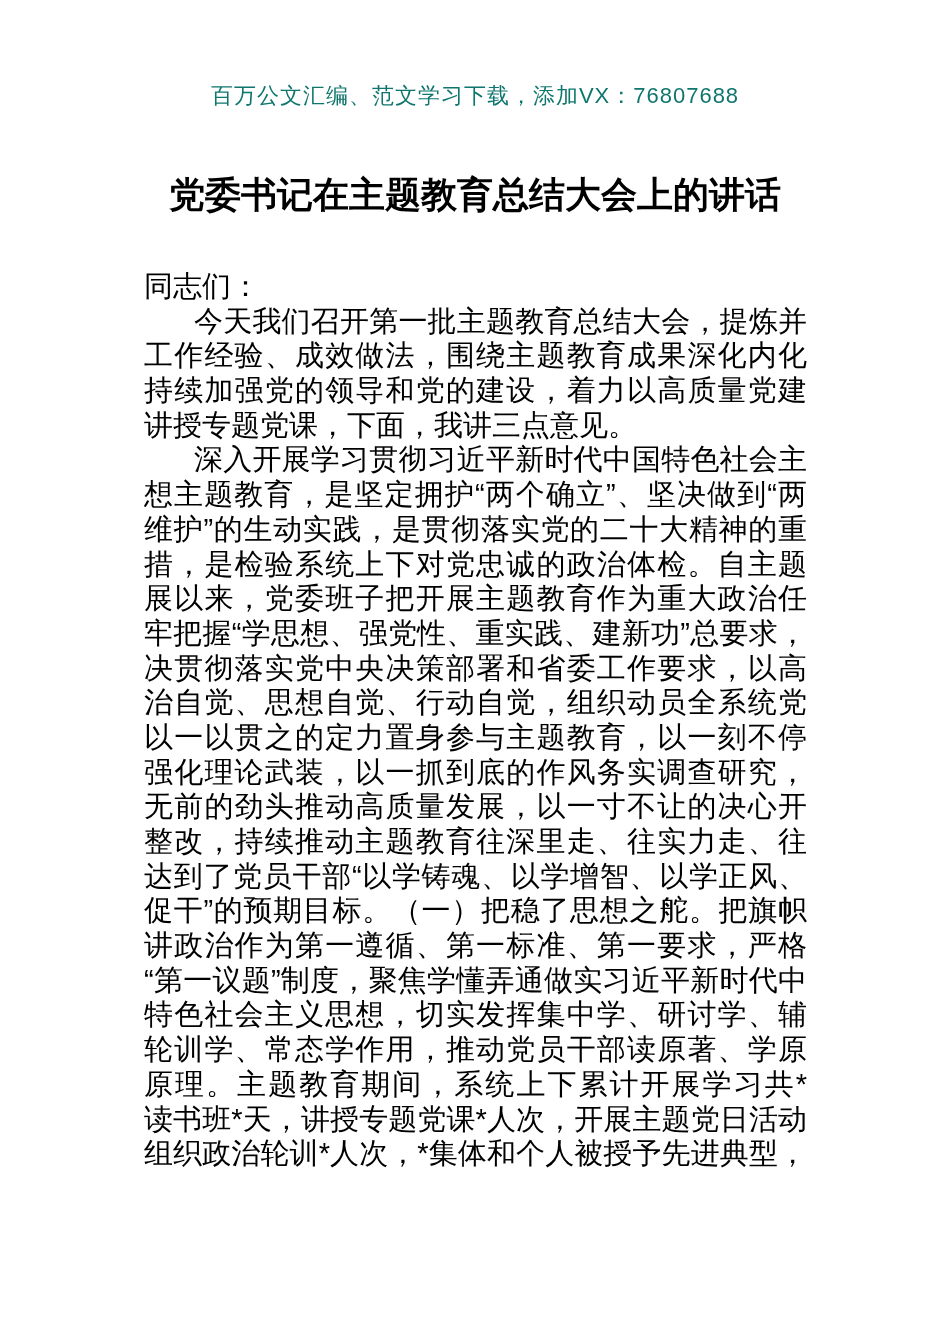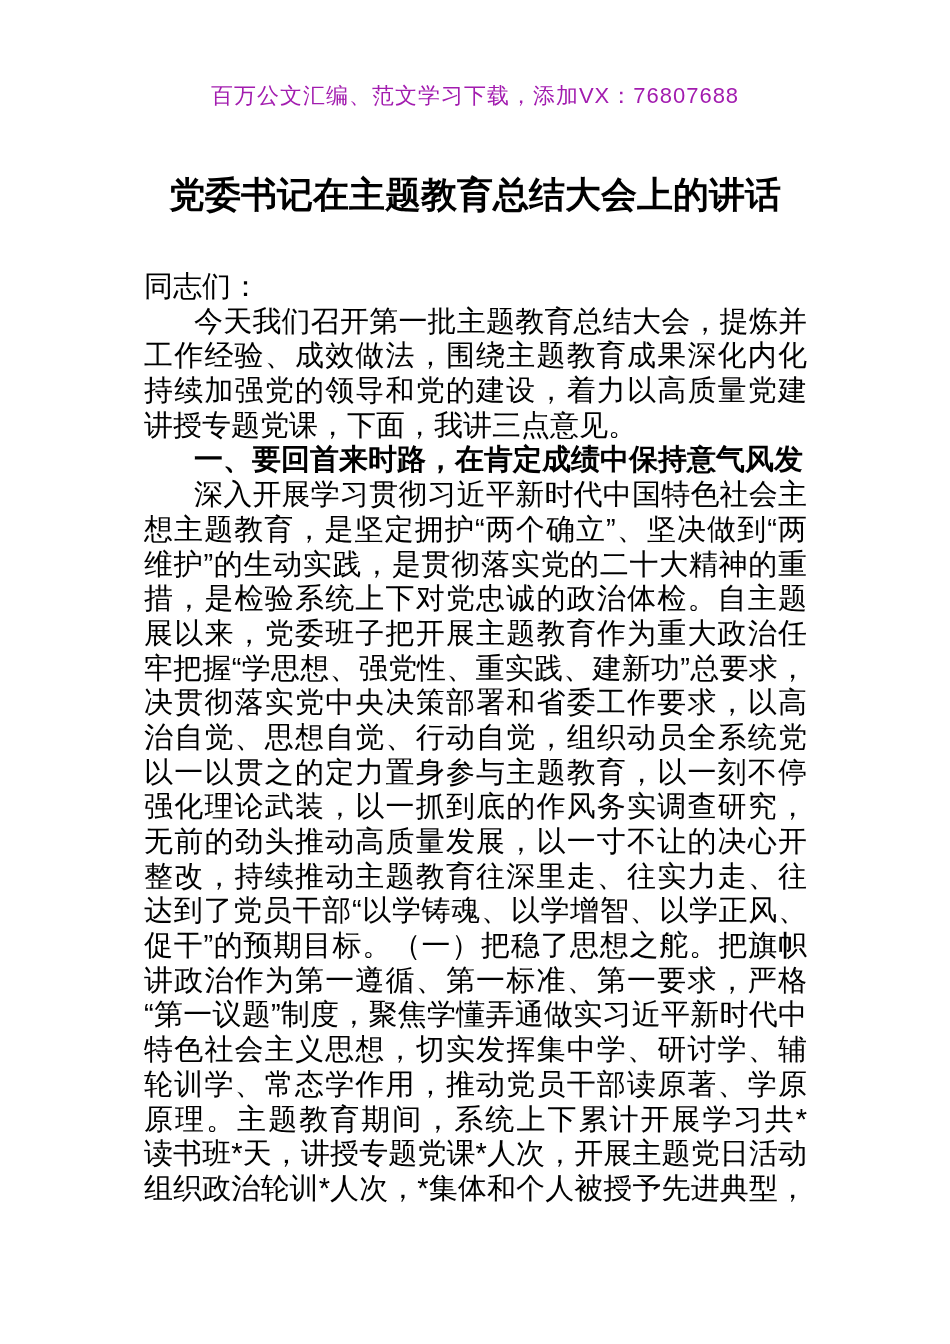--- a/index.html
+++ b/index.html
@@ -62,29 +62,28 @@
     text-indent: 50px;
   }
   .line.bold {
     font-weight: bold;
   }
 </style>
 </head>
 <body>
 
 <div class="page" style="background: rgb(255, 255, 255);">
-  <div class="promo" style="color: #a21caf;">百万公文汇编、范文学习下载，添加VX：76807688</div>
+  <div class="promo" style="color: #0f766e;">百万公文汇编、范文学习下载，添加VX：76807688</div>
   <h1 class="doc-title">党委书记在主题教育总结大会上的讲话</h1>
   <div class="doc-body" style="color: rgb(0, 0, 0);">
       <div class="line">同志们：</div>
       <div class="line indent fill">今天我们召开第一批主题教育总结大会，提炼并巩固</div>
       <div class="line fill">工作经验、成效做法，围绕主题教育成果深化内化转化，</div>
       <div class="line fill">持续加强党的领导和党的建设，着力以高质量党建引领事</div>
       <div class="line">讲授专题党课，下面，我讲三点意见。</div>
-      <div class="line indent bold">一、要回首来时路，在肯定成绩中保持意气风发</div>
       <div class="line indent fill">深入开展学习贯彻习近平新时代中国特色社会主义思</div>
       <div class="line fill">想主题教育，是坚定拥护“两个确立”、坚决做到“两个</div>
       <div class="line fill">维护”的生动实践，是贯彻落实党的二十大精神的重大举</div>
       <div class="line fill">措，是检验系统上下对党忠诚的政治体检。自主题教育开</div>
       <div class="line fill">展以来，党委班子把开展主题教育作为重大政治任务，牢</div>
       <div class="line fill">牢把握“学思想、强党性、重实践、建新功”总要求，坚</div>
       <div class="line fill">决贯彻落实党中央决策部署和省委工作要求，以高度的政</div>
       <div class="line fill">治自觉、思想自觉、行动自觉，组织动员全系统党员干部</div>
       <div class="line fill">以一以贯之的定力置身参与主题教育，以一刻不停的自觉</div>
       <div class="line fill">强化理论武装，以一抓到底的作风务实调查研究，以一往</div>

